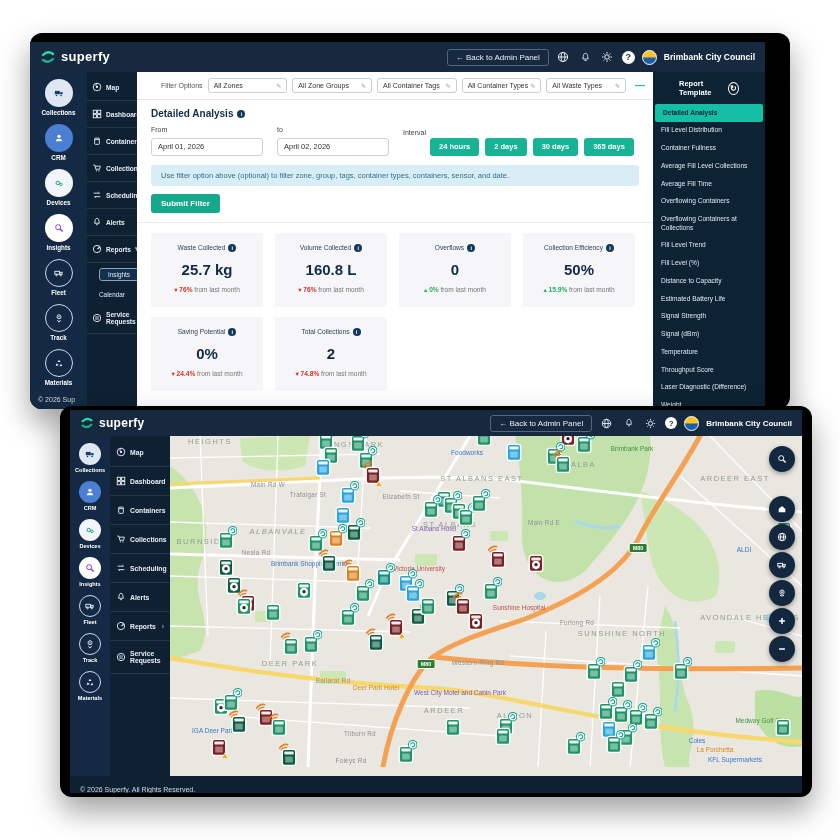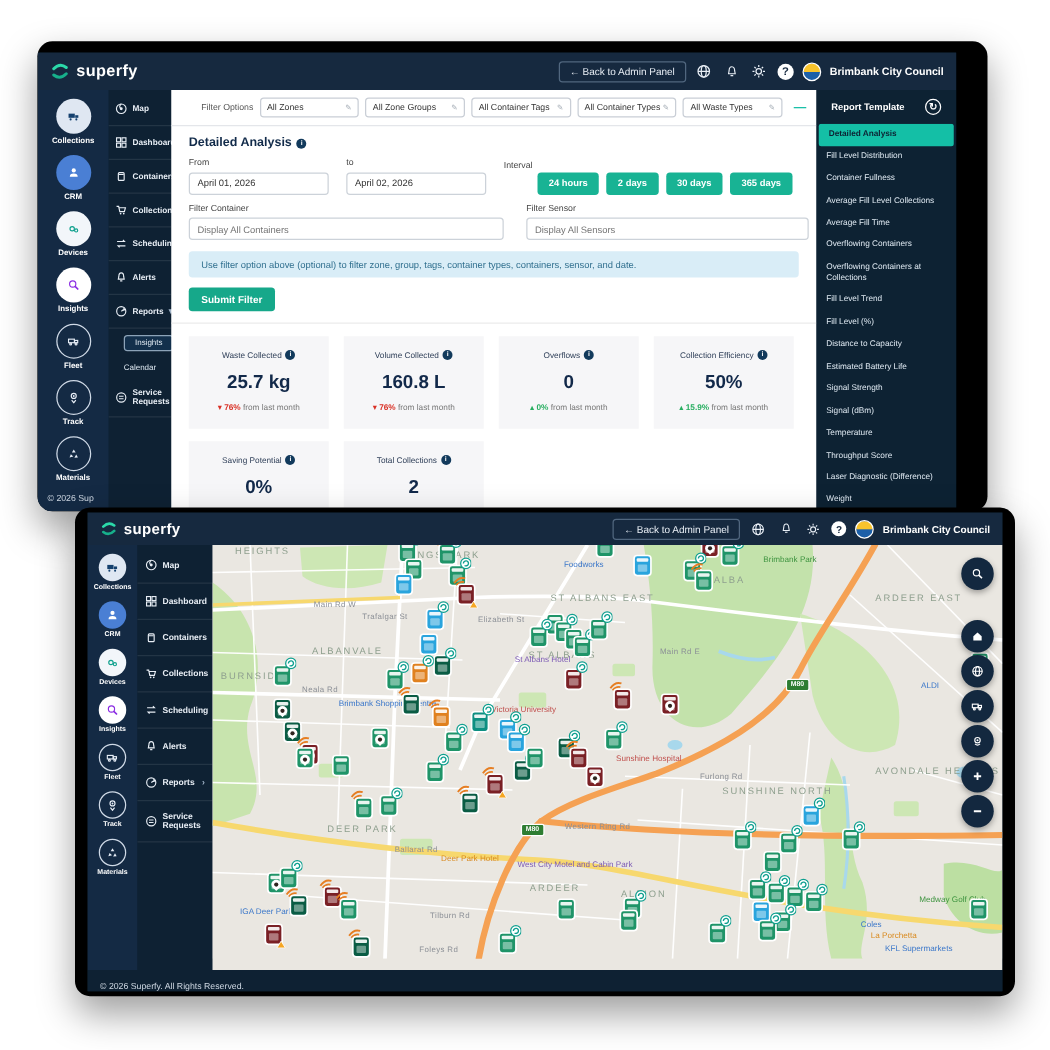--- a/index.html
+++ b/index.html
@@ -80,21 +80,21 @@
   .cards.r2{grid-template-columns:repeat(2,112px);}
   .card{background:#f6f6f8;padding:11px 6px 13px;text-align:center;}
   .card .ct{font-size:6.6px;color:#31415a;display:flex;align-items:center;justify-content:center;gap:3px;}
   .card .cv{font-size:15px;font-weight:bold;color:#12294a;margin:9px 0 8px;}
   .card .cd{font-size:6.6px;color:#777;}
   .card .cd .pct{font-weight:bold;}
   .dn{color:#d93025;}
   .up{color:#27ae60;}
 
   .rpanel{width:112px;background:#0d2233;flex:0 0 auto;display:flex;flex-direction:column;}
-  .rp-hd{display:flex;align-items:center;justify-content:space-between;color:#fff;font-size:7.5px;font-weight:bold;padding:7px 12px;}
+  .rp-hd{display:flex;align-items:center;justify-content:space-between;color:#fff;font-size:7.5px;font-weight:bold;padding:7px 26px;}
   .rp-ic{width:13px;height:13px;border:1.2px solid #fff;border-radius:50%;display:flex;align-items:center;justify-content:center;font-size:8px;}
   .rp-item{font-size:6.6px;color:#dfe9f2;padding:4.6px 8px;line-height:1.3;cursor:pointer;}
   .rp-item.act{background:#14bfa6;color:#0d2233;font-weight:bold;border-radius:2px;margin:0 2px;}
 
   .bw-footer{position:absolute;left:8px;top:354px;font-size:7px;color:#cfd8e3;z-index:3;}
   .fw-footer{height:26px;display:flex;align-items:center;padding:0 10px;font-size:7px;color:#cfd8e3;background:#0e2133;}
 
   #map{flex:1;position:relative;background:#eae7e1;overflow:hidden;}
   #map svg.base{position:absolute;left:0;top:0;}
   .mlabel{position:absolute;font-size:7px;white-space:nowrap;transform:translate(-50%,-50%);z-index:2;pointer-events:none;}
@@ -357,30 +357,20 @@
               <span>
                 <label style="display:block;font-size:7px;color:#444;margin-bottom:2px;">Interval</label>
                 <span class="intervals" id="intervals">
                     <button class="ibtn">24 hours</button>
                     <button class="ibtn">2 days</button>
                     <button class="ibtn">30 days</button>
                     <button class="ibtn">365 days</button>
                   </span>
               </span>
             </div>
-            <div class="frow2">
-              <span class="fld2">
-                <label>Filter Container</label>
-                <input style="width: 252px;" placeholder="Display All Containers">
-              </span>
-              <span class="fld2">
-                <label>Filter Sensor</label>
-                <input style="width: 226px;" placeholder="Display All Sensors">
-              </span>
-            </div>
             <div class="banner">Use filter option above (optional) to filter zone, group, tags, container types, containers, sensor, and date.</div>
             <button class="submit">Submit Filter</button>
             <div class="divide"></div>
             <div class="cards" id="cards-row1">
                 <div class="card">
                   <div class="ct">
                     <span>Waste Collected</span>
                     <span class="inf">i</span>
                   </div>
   <div class="cv">25.7 kg</div>
@@ -713,21 +703,21 @@
             <g stroke="#f5a153" stroke-width="5" fill="none" stroke-linecap="round">
               <path d="M530 0 C505 45 485 70 470 100 C450 140 400 165 355 183 C320 195 285 205 263 221 C240 240 220 290 213 331"></path>
               <path d="M263 221 C330 228 450 235 632 232"></path>
             </g>
           </svg>
           <div id="map-overlay">
               <div class="mlabel area" style="left: 40px; top: 5px;">HEIGHTS</div>
               <div class="mlabel area" style="left: 184px; top: 8px;">KINGS PARK</div>
               <div class="mlabel area" style="left: 312px; top: 42px;">ST ALBANS EAST</div>
               <div class="mlabel poiB" style="left: 297px; top: 16px;">Foodworks</div>
-              <div class="mlabel area" style="left: 108px; top: 85px;">ALBANVALE</div>
+              <div class="mlabel area" style="left: 108px; top: 95px; font-style: italic;">ALBANVALE</div>
               <div class="mlabel area" style="left: 32px; top: 105px;">BURNSIDE</div>
               <div class="mlabel area" style="left: 280px; top: 88px;">ST ALBANS</div>
               <div class="mlabel area" style="left: 407px; top: 28px;">KEALBA</div>
               <div class="mlabel area" style="left: 565px; top: 42px;">ARDEER EAST</div>
               <div class="mlabel poiG" style="left: 462px; top: 12px;">Brimbank Park</div>
               <div class="mlabel road" style="left: 98px; top: 48px;">Main Rd W</div>
               <div class="mlabel road" style="left: 138px; top: 58px;">Trafalgar St</div>
               <div class="mlabel road" style="left: 86px; top: 116px;">Neala Rd</div>
               <div class="mlabel road" style="left: 231px; top: 60px;">Elizabeth St</div>
               <div class="mlabel poiR" style="left: 249px; top: 132px;">Victoria University</div>

